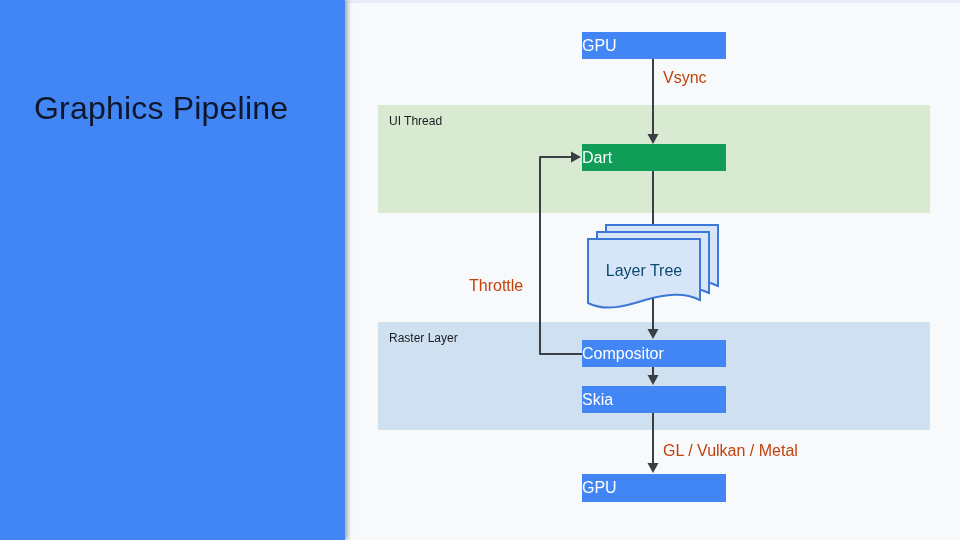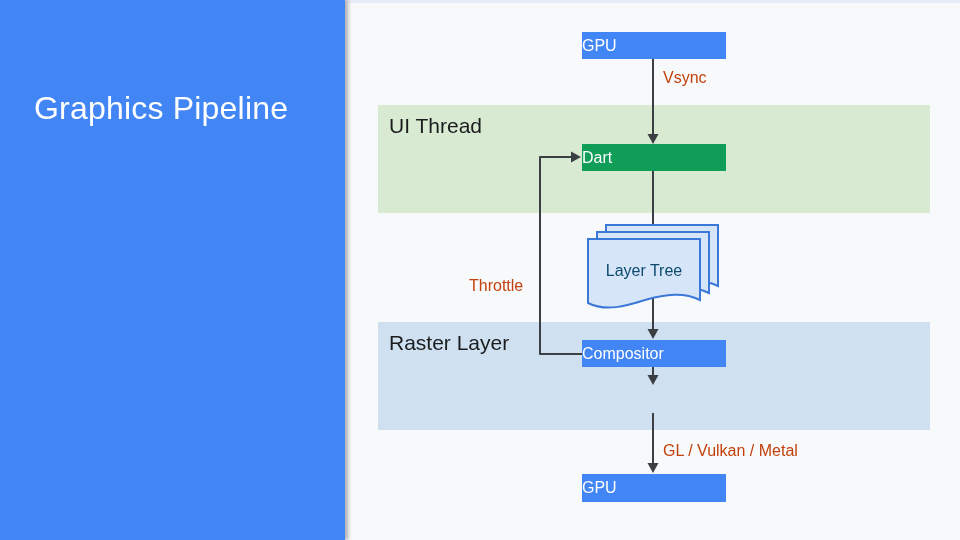--- a/index.html
+++ b/index.html
@@ -14,42 +14,42 @@
 
   
   .left-panel {
     position: absolute; left: 0; top: 0; width: 345px; height: 540px;
     background: #4285F4;
     box-shadow: 3px 0 4px rgba(0,0,0,0.30);
     z-index: 5;
   }
   .slide-title {
     position: absolute; left: 34px; top: 90px;
-    font-size: 32px; font-weight: 400; color: #ffffff;
+    font-size: 32px; font-weight: 400; color: #0f172a;
     letter-spacing: 0.2px;
     white-space: nowrap;
   }
 
   
   .content {
     position: absolute; left: 345px; top: 0; width: 615px; height: 540px;
     background: #F8F9FA;
   }
   .top-strip {
     position: absolute; left: 0; top: 0; width: 615px; height: 3px;
     background: #E8EBF8; z-index: 1;
   }
 
   
   .band { position: absolute; left: 33px; width: 552px; height: 108px; z-index: 1; }
   .band-ui { top: 105px; background: #D9EAD3; }
   .band-raster { top: 322px; background: #CFE1F1; }
   .band-label {
     position: absolute; left: 11px; top: 9px;
-    font-size: 21px; color: #1B1C1E; white-space: nowrap;
+    font-size: 12px; color: #1B1C1E; white-space: nowrap;
   }
 
   
   .connector-svg { position: absolute; left: 0; top: 0; width: 615px; height: 540px; z-index: 2; }
 
   
   .node {
     position: absolute; left: 237px; width: 144px; height: 27px;
     background: #4285F4; color: #FFFFFF;
     font-size: 16px; line-height: 27px; text-align: left;
@@ -127,20 +127,21 @@
       <g stroke="#3C78D8" stroke-width="2" fill="#D7E5F9">
         <path transform="translate(261,225)" d="M0,0 H112 V61 C96,53 78,55 57,61 C38,67 18,73 0,64 Z"></path>
         <path transform="translate(252,232)" d="M0,0 H112 V61 C96,53 78,55 57,61 C38,67 18,73 0,64 Z"></path>
         <path transform="translate(243,239)" d="M0,0 H112 V61 C96,53 78,55 57,61 C38,67 18,73 0,64 Z"></path>
       </g>
     </svg>
 
     <div class="node node-gpu-top">GPU</div>
     <div class="node node-dart">Dart</div>
     <div class="node node-compositor">Compositor</div>
+    <div class="node node-skia">Skia</div>
     <div class="node node-gpu-bottom">GPU</div>
 
     <div class="doc-label">Layer Tree</div>
 
     <div class="edge-label label-vsync">Vsync</div>
     <div class="edge-label label-throttle">Throttle</div>
     <div class="edge-label label-gl">GL / Vulkan / Metal</div>
   </div>
 
 </div>

